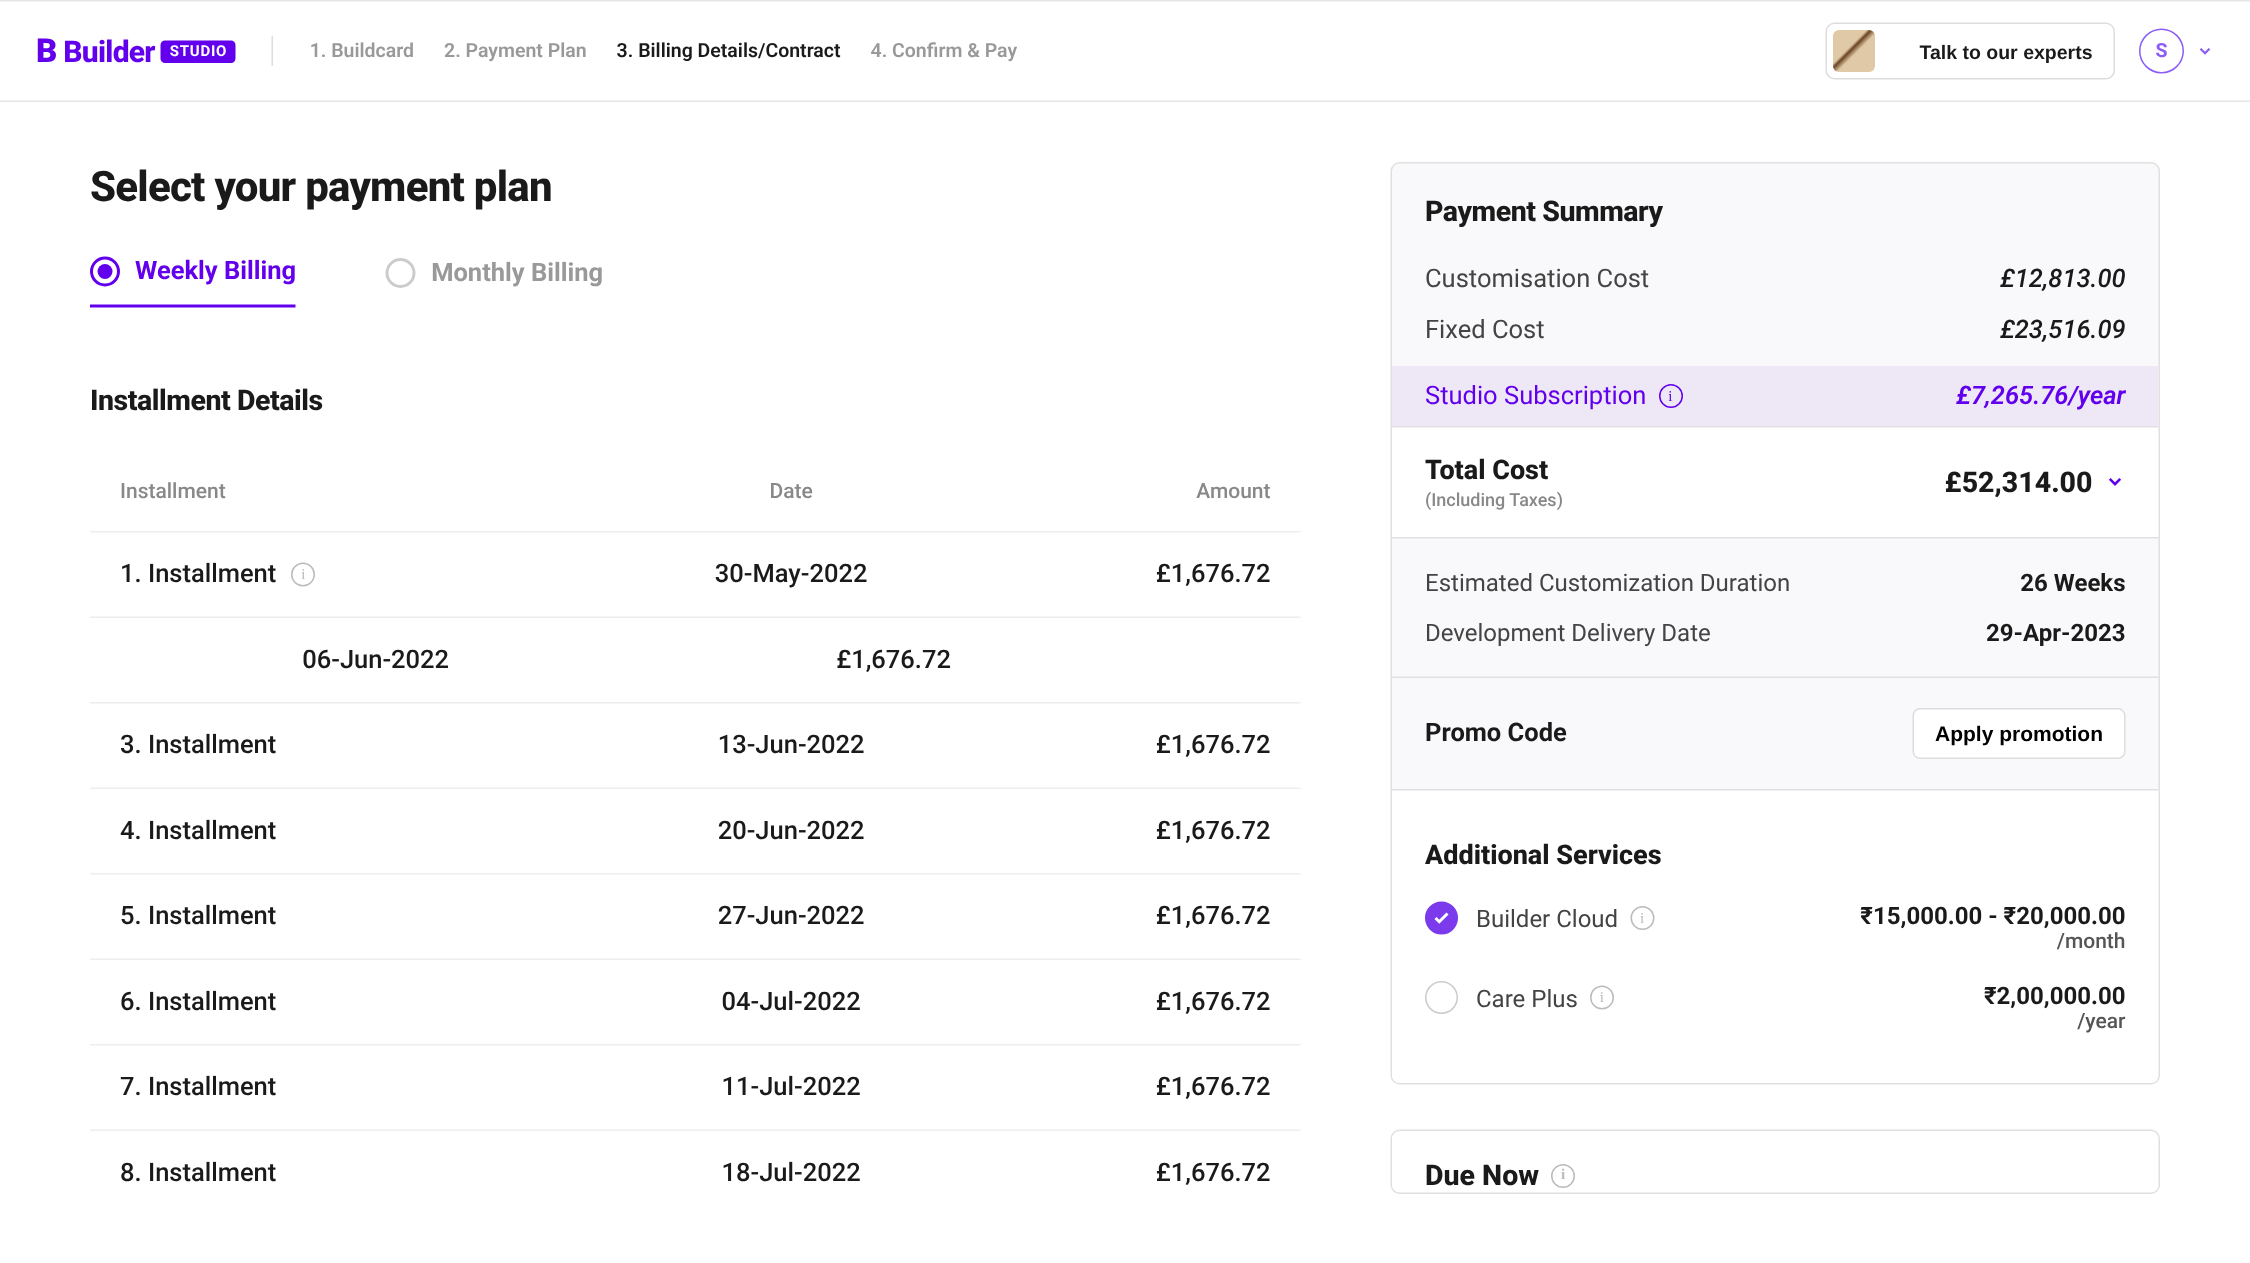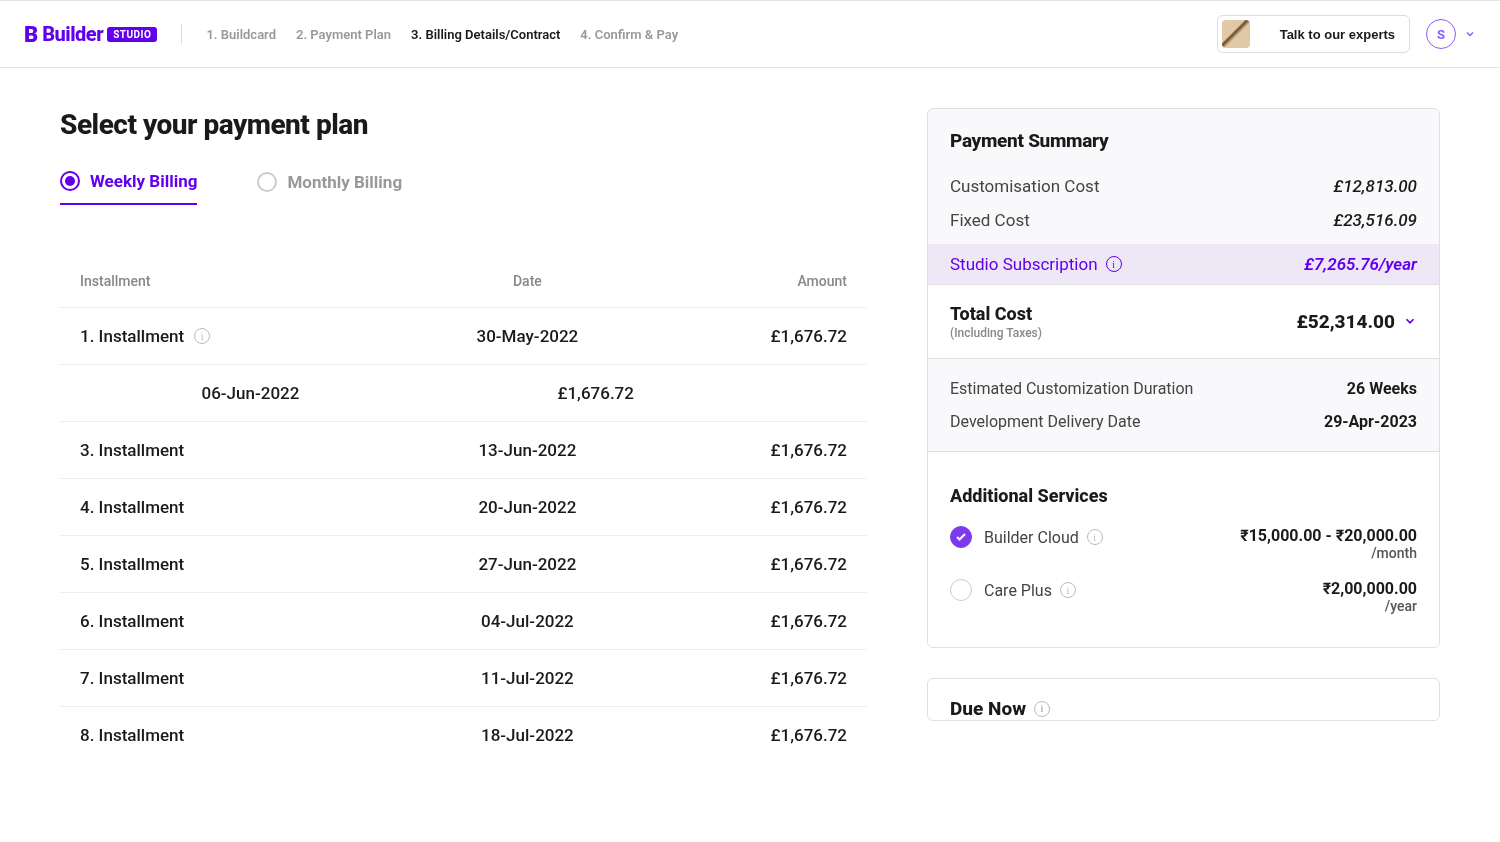--- a/index.html
+++ b/index.html
@@ -137,20 +137,21 @@
         <div class="tab active">
           <span class="tab-radio"></span>
           <span class="tab-label">Weekly Billing</span>
         </div>
         <div class="tab">
           <span class="tab-radio"></span>
           <span class="tab-label">Monthly Billing</span>
         </div>
       </div>
 
+    <h2 class="section-title">Installment Details</h2>
     <div class="table">
       <div class="thead">
         <div class="col-name">Installment</div>
         <div class="col-date">Date</div>
         <div class="col-amount">Amount</div>
       </div>
       <div>
           <div class="trow">
             <div class="col-name">1. Installment <span class="info-icon">i</span></div>
             <div class="col-date">30-May-2022</div>
@@ -234,20 +235,26 @@
         <div class="meta-row">
           <span>Estimated Customization Duration</span>
           <span class="val">26 Weeks</span>
         </div>
         <div class="meta-row">
           <span>Development Delivery Date</span>
           <span class="val">29-Apr-2023</span>
         </div>
       </div>
 
+      <div class="card-section card-divider">
+        <div class="promo-row">
+          <span class="promo-label">Promo Code</span>
+          <button class="promo-btn">Apply promotion</button>
+        </div>
+      </div>
 
       <div class="services-section card-divider">
         <h4 class="services-title">Additional Services</h4>
         <div>
             <div class="service-row">
               <div class="service-left">
                 <span class="check on">
                   <svg width="12" height="12" viewBox="0 0 24 24" fill="none" stroke-width="4">
                     <polyline points="20 6 9 17 4 12"></polyline>
                   </svg>

